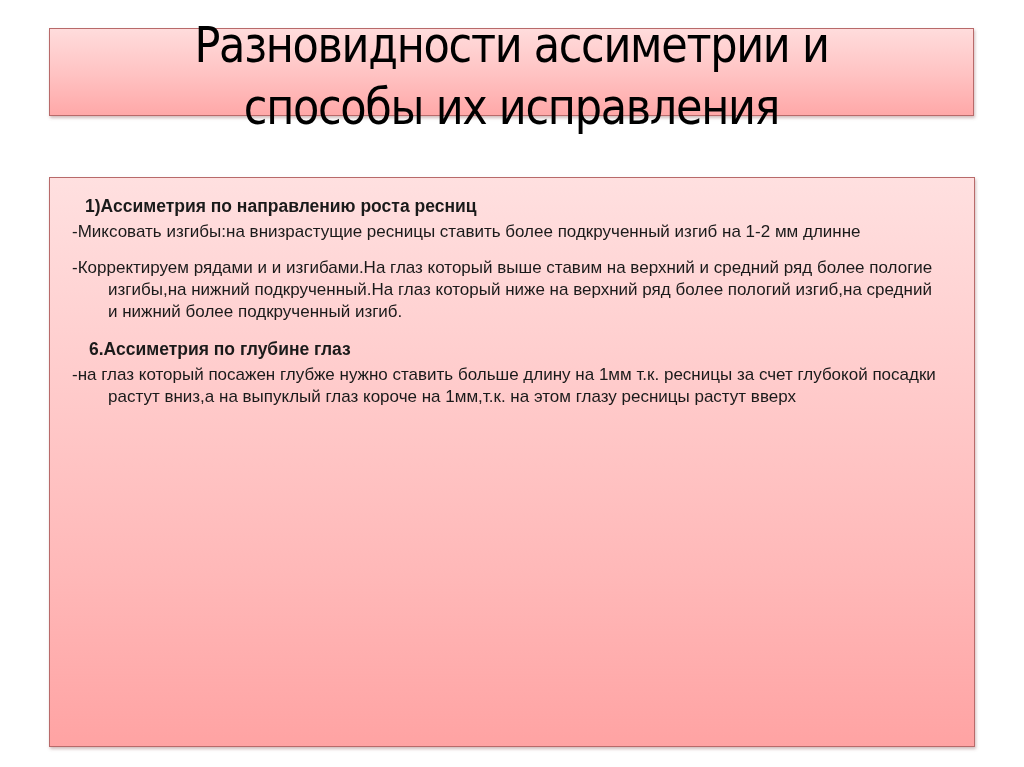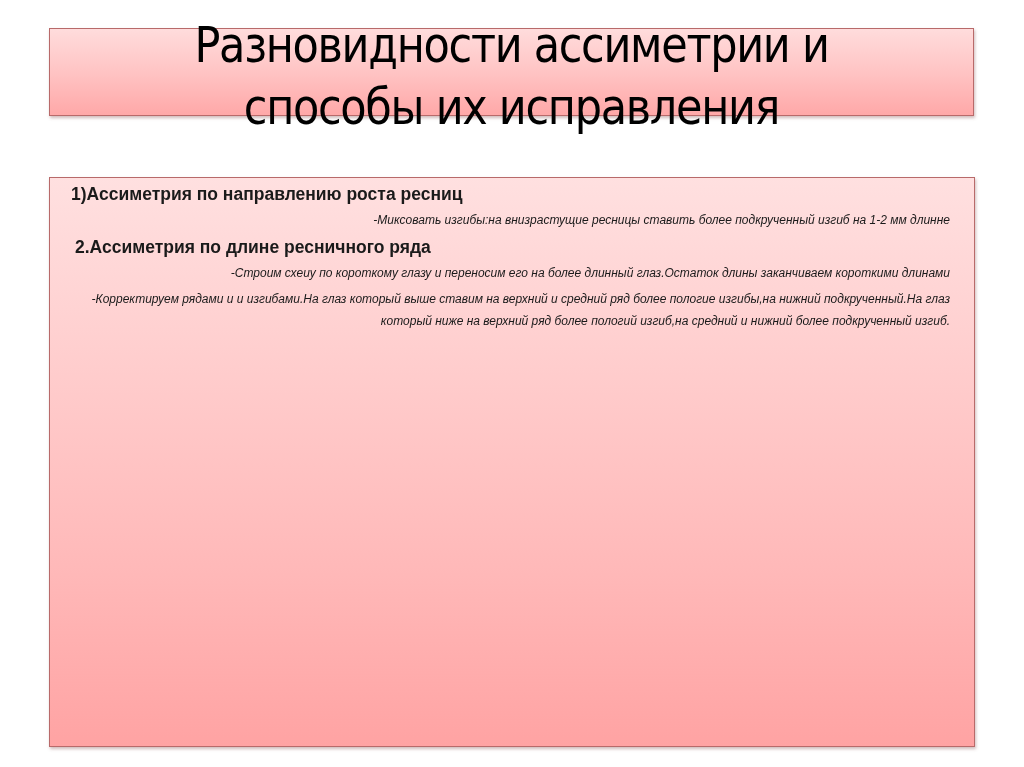--- a/index.html
+++ b/index.html
@@ -60,45 +60,43 @@
     }
     .content {
       position: absolute;
       left: 58px;
       top: 180px;
       width: 910px;
       font-size: 17px;
       color: #1a1a1a;
     }
     .item {
-      margin: 0;
+      margin: 14px;
     }
     .heading {
       font-family: "Liberation Sans", "DejaVu Sans", sans-serif;
       font-weight: bold;
       font-size: 17.5px;
       line-height: 24px;
       padding-left: 17px;
       margin-top: 2px;
       margin-bottom: 3px;
       white-space: nowrap;
     }
     .heading.first {
       padding-left: 13px;
     }
     .desc {
       font-family: "Liberation Sans", "DejaVu Sans", sans-serif;
-      font-style: italic;
-      font-size: 12px;
+      font-size: 17px;
       line-height: 22px;
       padding-left: 36px;
       text-indent: -36px;
       padding-right: 18px;
       margin-bottom: 4px;
-      text-align: right;
     }
   </style>
 </head>
 <body>
 
 <div class="slide">
 
   <div class="title-box"></div>
   <div class="title-text">
     <div>Разновидности ассиметрии и</div>
@@ -106,23 +104,23 @@
   </div>
 
   <div class="content-box"></div>
 
   <div class="content">
     <div class="item">
       <div class="heading first">1)Ассиметрия по направлению роста ресниц</div>
       <div class="desc">-Миксовать изгибы:на внизрастущие ресницы ставить более подкрученный изгиб на 1-2 мм длинне</div>
     </div>
     <div class="item">
-      <div class="heading">2.Ассиметрия по длине ресничного ряда</div>
-      <div class="desc">-Строим схеиу по короткому глазу и переносим его на более длинный глаз.Остаток длины заканчиваем короткими длинами</div>
-    </div>
-    <div class="item">
     </div>
     <div class="item">
       <div class="desc">-Корректируем рядами и и изгибами.На глаз который выше ставим на верхний и средний ряд более пологие изгибы,на нижний подкрученный.На глаз который ниже на верхний ряд более пологий изгиб,на средний и нижний более подкрученный изгиб.</div>
+    </div>
+    <div class="item">
+      <div class="heading">6.Ассиметрия по глубине глаз</div>
+      <div class="desc">-на глаз который посажен глубже нужно ставить больше длину на 1мм т.к. ресницы за счет глубокой посадки растут вниз,а на выпуклый глаз короче на 1мм,т.к. на этом глазу ресницы растут вверх</div>
     </div>
   </div>
 
 </div>
 
 </body></html>

